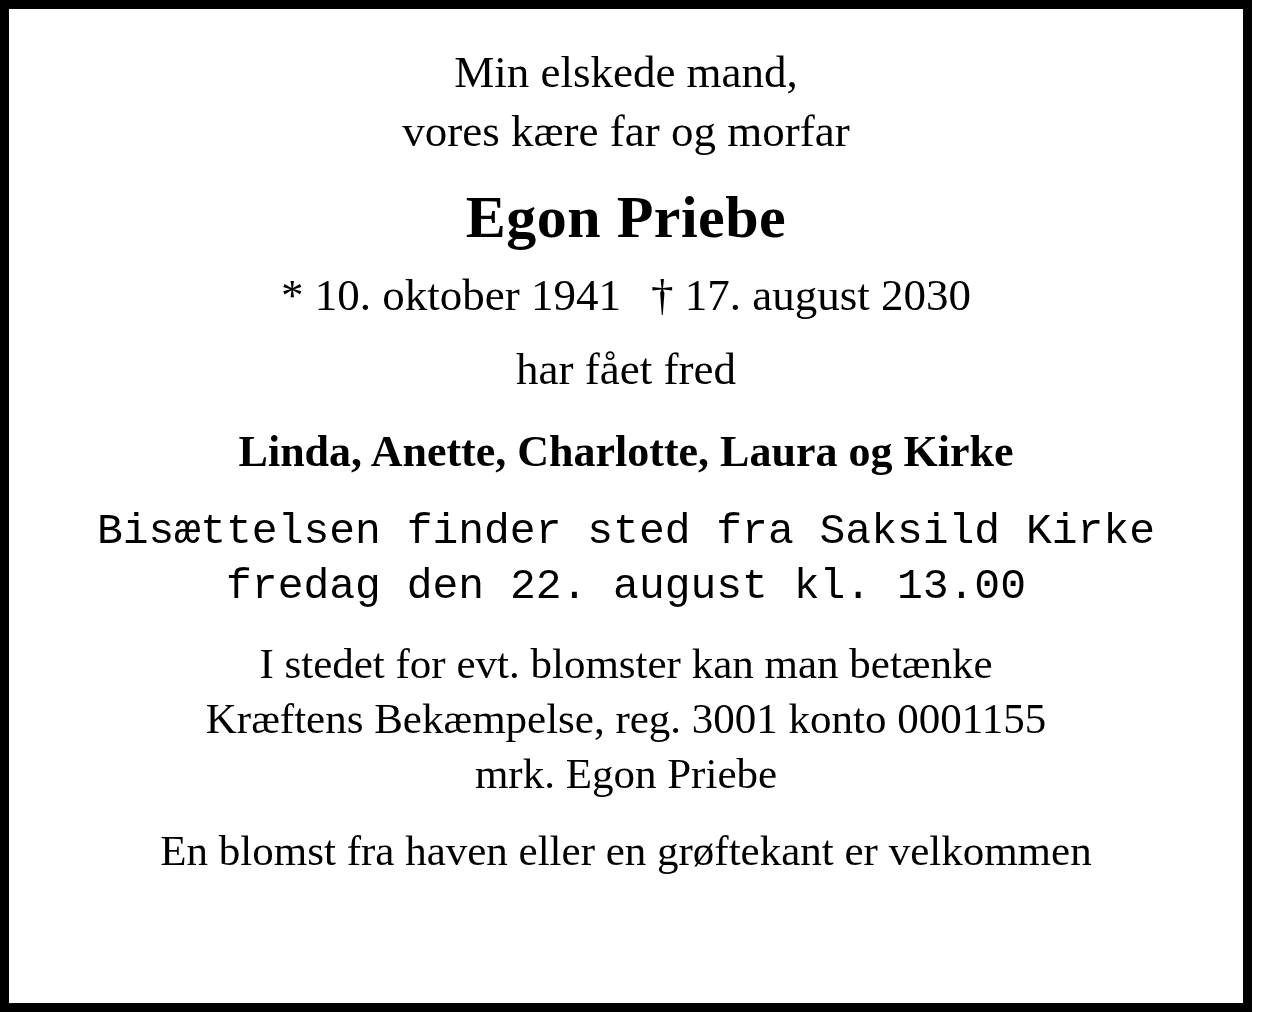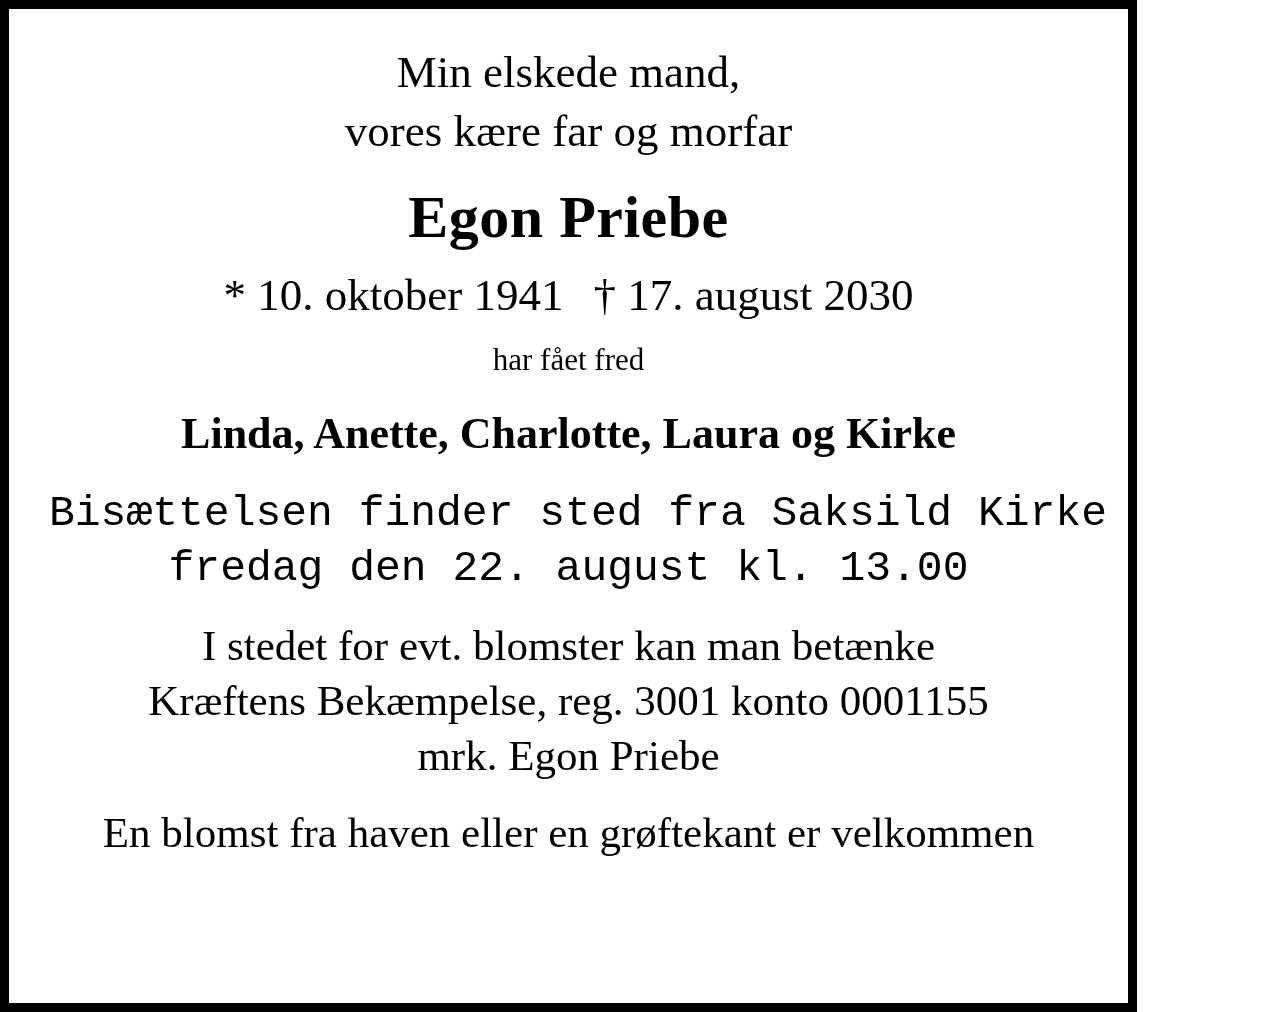--- a/index.html
+++ b/index.html
@@ -8,21 +8,21 @@
     background: #ffffff;
   }
   body {
     width: 1280px;
     height: 1012px;
     font-family: "Liberation Serif", "DejaVu Serif", serif;
     color: #000000;
   }
   .obituary-frame {
     box-sizing: border-box;
-    width: 1137px;
+    width: 1252px;
     height: 1012px;
     border: 9px solid #000000;
     background: #ffffff;
     display: flex;
     flex-direction: column;
     align-items: center;
     justify-content: flex-start;
     padding: 34px 40px 20px 40px;
   }
   .block {
@@ -48,21 +48,21 @@
   .dates {
     font-size: 45px;
     line-height: 1.3;
     margin-bottom: 16px;
   }
   .dates .gap {
     display: inline-block;
     width: 30px;
   }
   .peace {
-    font-size: 31px;
+    font-size: 45px;
     line-height: 1.3;
     margin-bottom: 24px;
   }
   .love {
     font-size: 45px;
     line-height: 1.3;
     margin-bottom: 22px;
   }
   .family {
     font-size: 44px;

